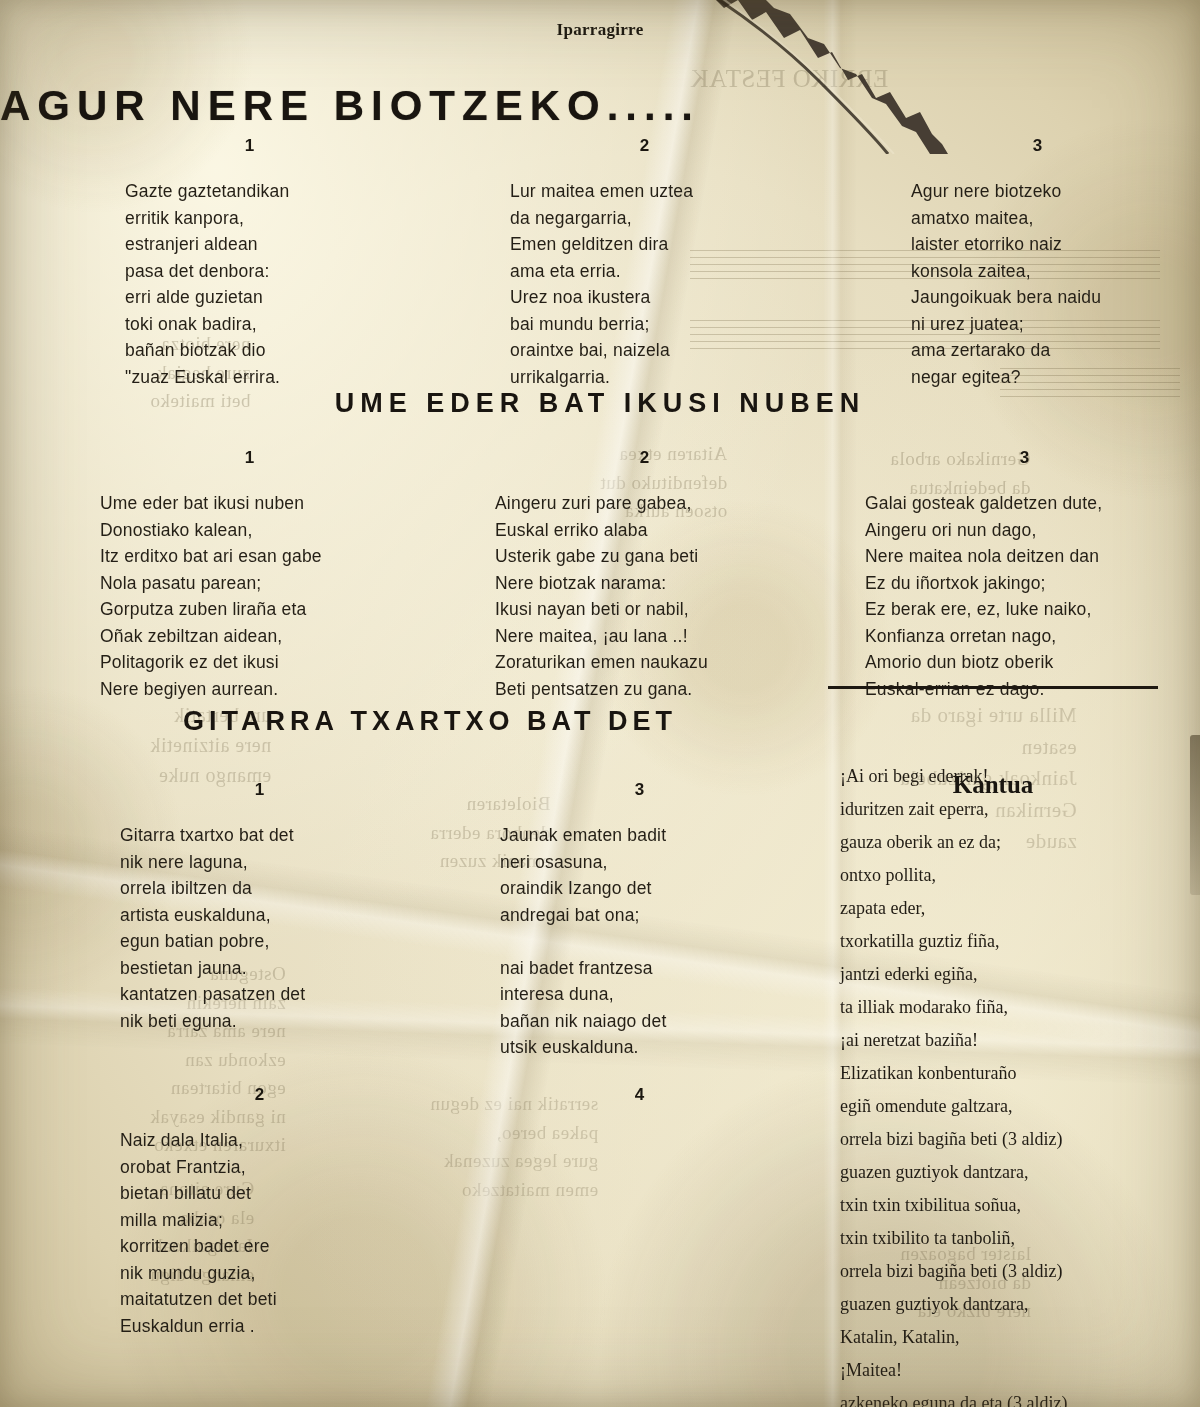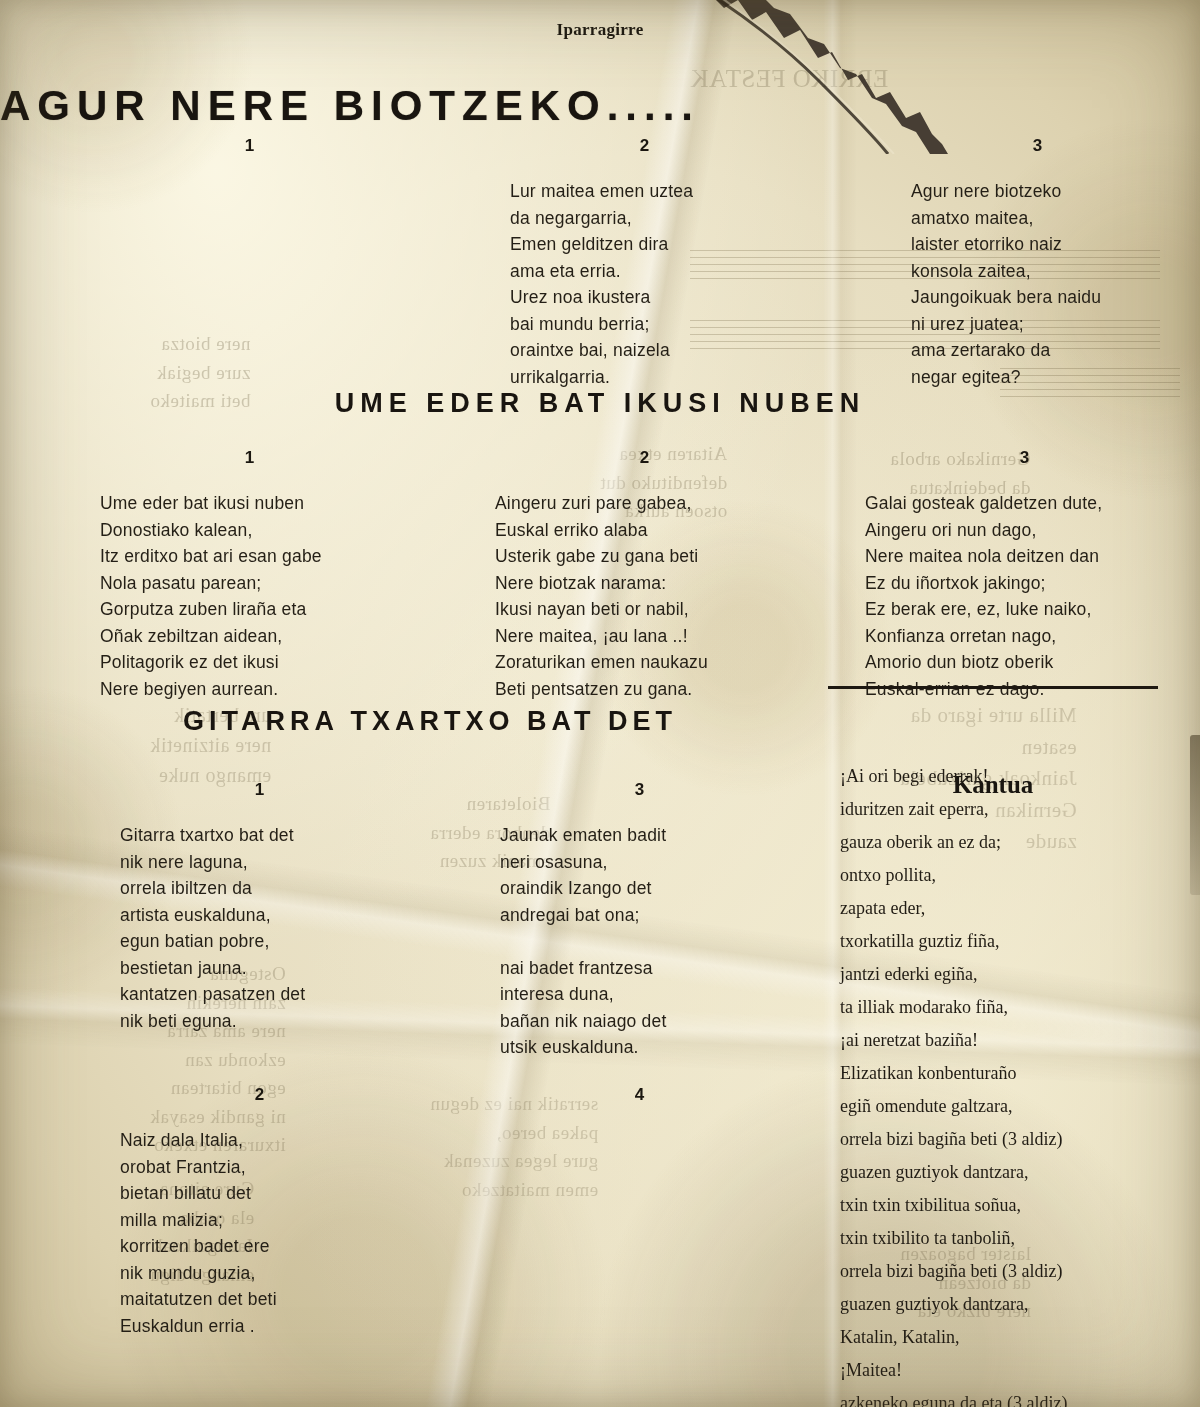--- a/index.html
+++ b/index.html
@@ -301,20 +301,28 @@
   </div>
 
   <div class="content">
 
     <div class="composer">Iparragirre</div>
 
     <div class="title-main">AGUR NERE BIOTZEKO.....</div>
 
     <div class="col s1c1">
       <div class="stanza-num">1</div>
+      <div class="verse">Gazte gaztetandikan
+erritik kanpora,
+estranjeri aldean
+pasa det denbora:
+erri alde guzietan
+toki onak badira,
+bañan biotzak dio
+"zuaz Euskal errira.</div>
     </div>
     <div class="col s1c2">
       <div class="stanza-num">2</div>
       <div class="verse">Lur maitea emen uztea
 da negargarria,
 Emen gelditzen dira
 ama eta erria.
 Urez noa ikustera
 bai mundu berria;
 oraintxe bai, naizela

